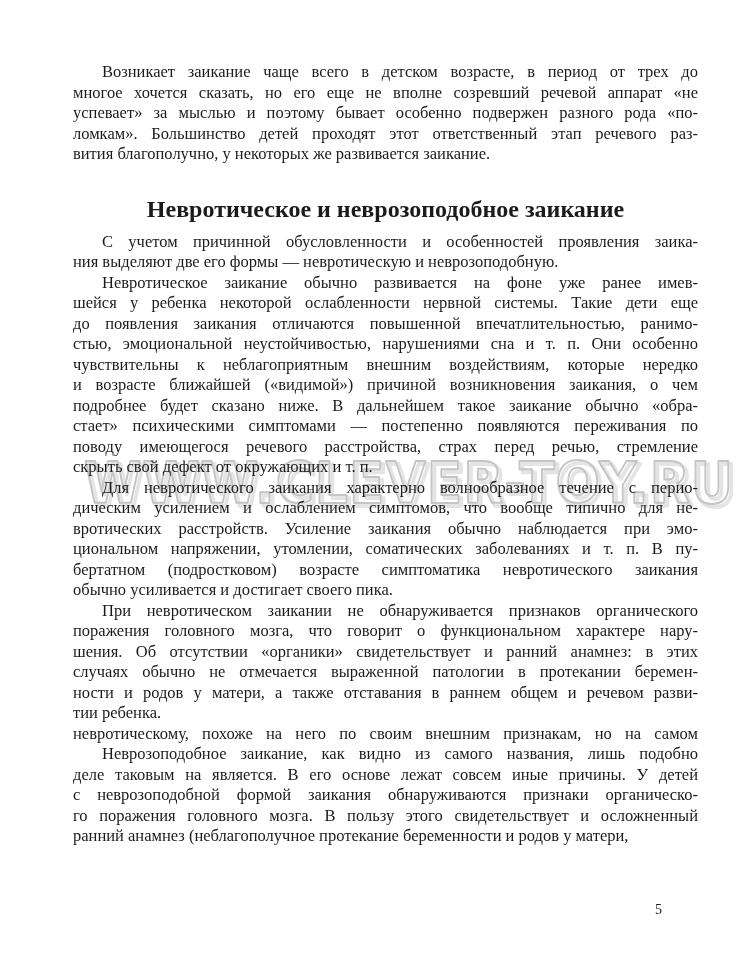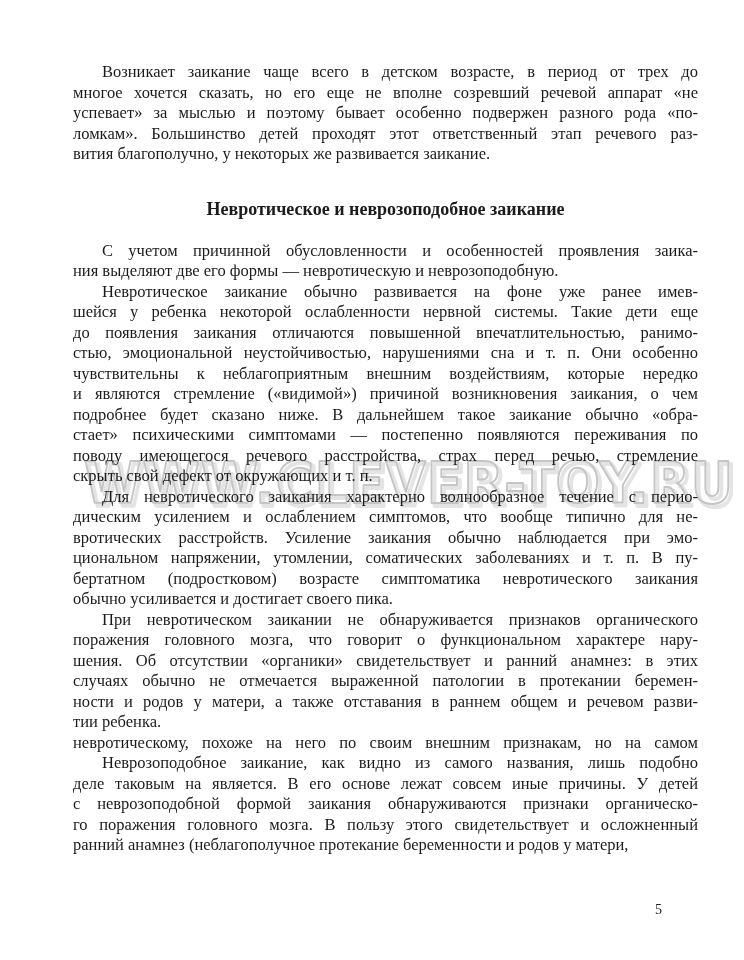--- a/index.html
+++ b/index.html
@@ -41,26 +41,26 @@
     text-justify: inter-word;
   }
   .line.last {
     text-align: right;
     text-align-last: left;
   }
   .line.indent {
     text-indent: 29px;
   }
   .heading {
-    font-size: 18px;
+    font-size: 24px;
     font-weight: bold;
     line-height: 22px;
     text-align: right;
     text-align-last: center;
-    margin: 33px 0 21px 0;
+    margin: 33px 0 12px 0;
   }
   .page-number {
     position: absolute;
     left: 655px;
     top: 902px;
     z-index: 1;
     font-size: 14px;
     color: #222222;
   }
   b { font-weight: normal; }
@@ -90,21 +90,21 @@
         <div>
           <div class="line indent">С учетом причинной обусловленности и особенностей проявления заика-</div>
           <div class="line last">ния выделяют две его формы — невротическую и неврозоподобную.</div>
         </div>
         <div>
           <div class="line indent"><b>Невротическое заикание</b> обычно развивается на фоне уже ранее имев-</div>
           <div class="line">шейся у ребенка некоторой ослабленности нервной системы. Такие дети еще</div>
           <div class="line">до появления заикания отличаются повышенной впечатлительностью, ранимо-</div>
           <div class="line">стью, эмоциональной неустойчивостью, нарушениями сна и т. п. Они особенно</div>
           <div class="line">чувствительны к неблагоприятным внешним воздействиям, которые нередко</div>
-          <div class="line">и являются стремление («видимой») причиной возникновения заикания, о чем</div>
+          <div class="line">и возрасте ближайшей («видимой») причиной возникновения заикания, о чем</div>
           <div class="line">подробнее будет сказано ниже. В дальнейшем такое заикание обычно «обра-</div>
           <div class="line">стает» психическими симптомами — постепенно появляются переживания по</div>
           <div class="line">поводу имеющегося речевого расстройства, страх перед речью, стремление</div>
           <div class="line last">скрыть свой дефект от окружающих и т. п.</div>
         </div>
         <div>
           <div class="line indent">Для невротического заикания характерно волнообразное течение с перио-</div>
           <div class="line">дическим усилением и ослаблением симптомов, что вообще типично для не-</div>
           <div class="line">вротических расстройств. Усиление заикания обычно наблюдается при эмо-</div>
           <div class="line">циональном напряжении, утомлении, соматических заболеваниях и т. п. В пу-</div>

